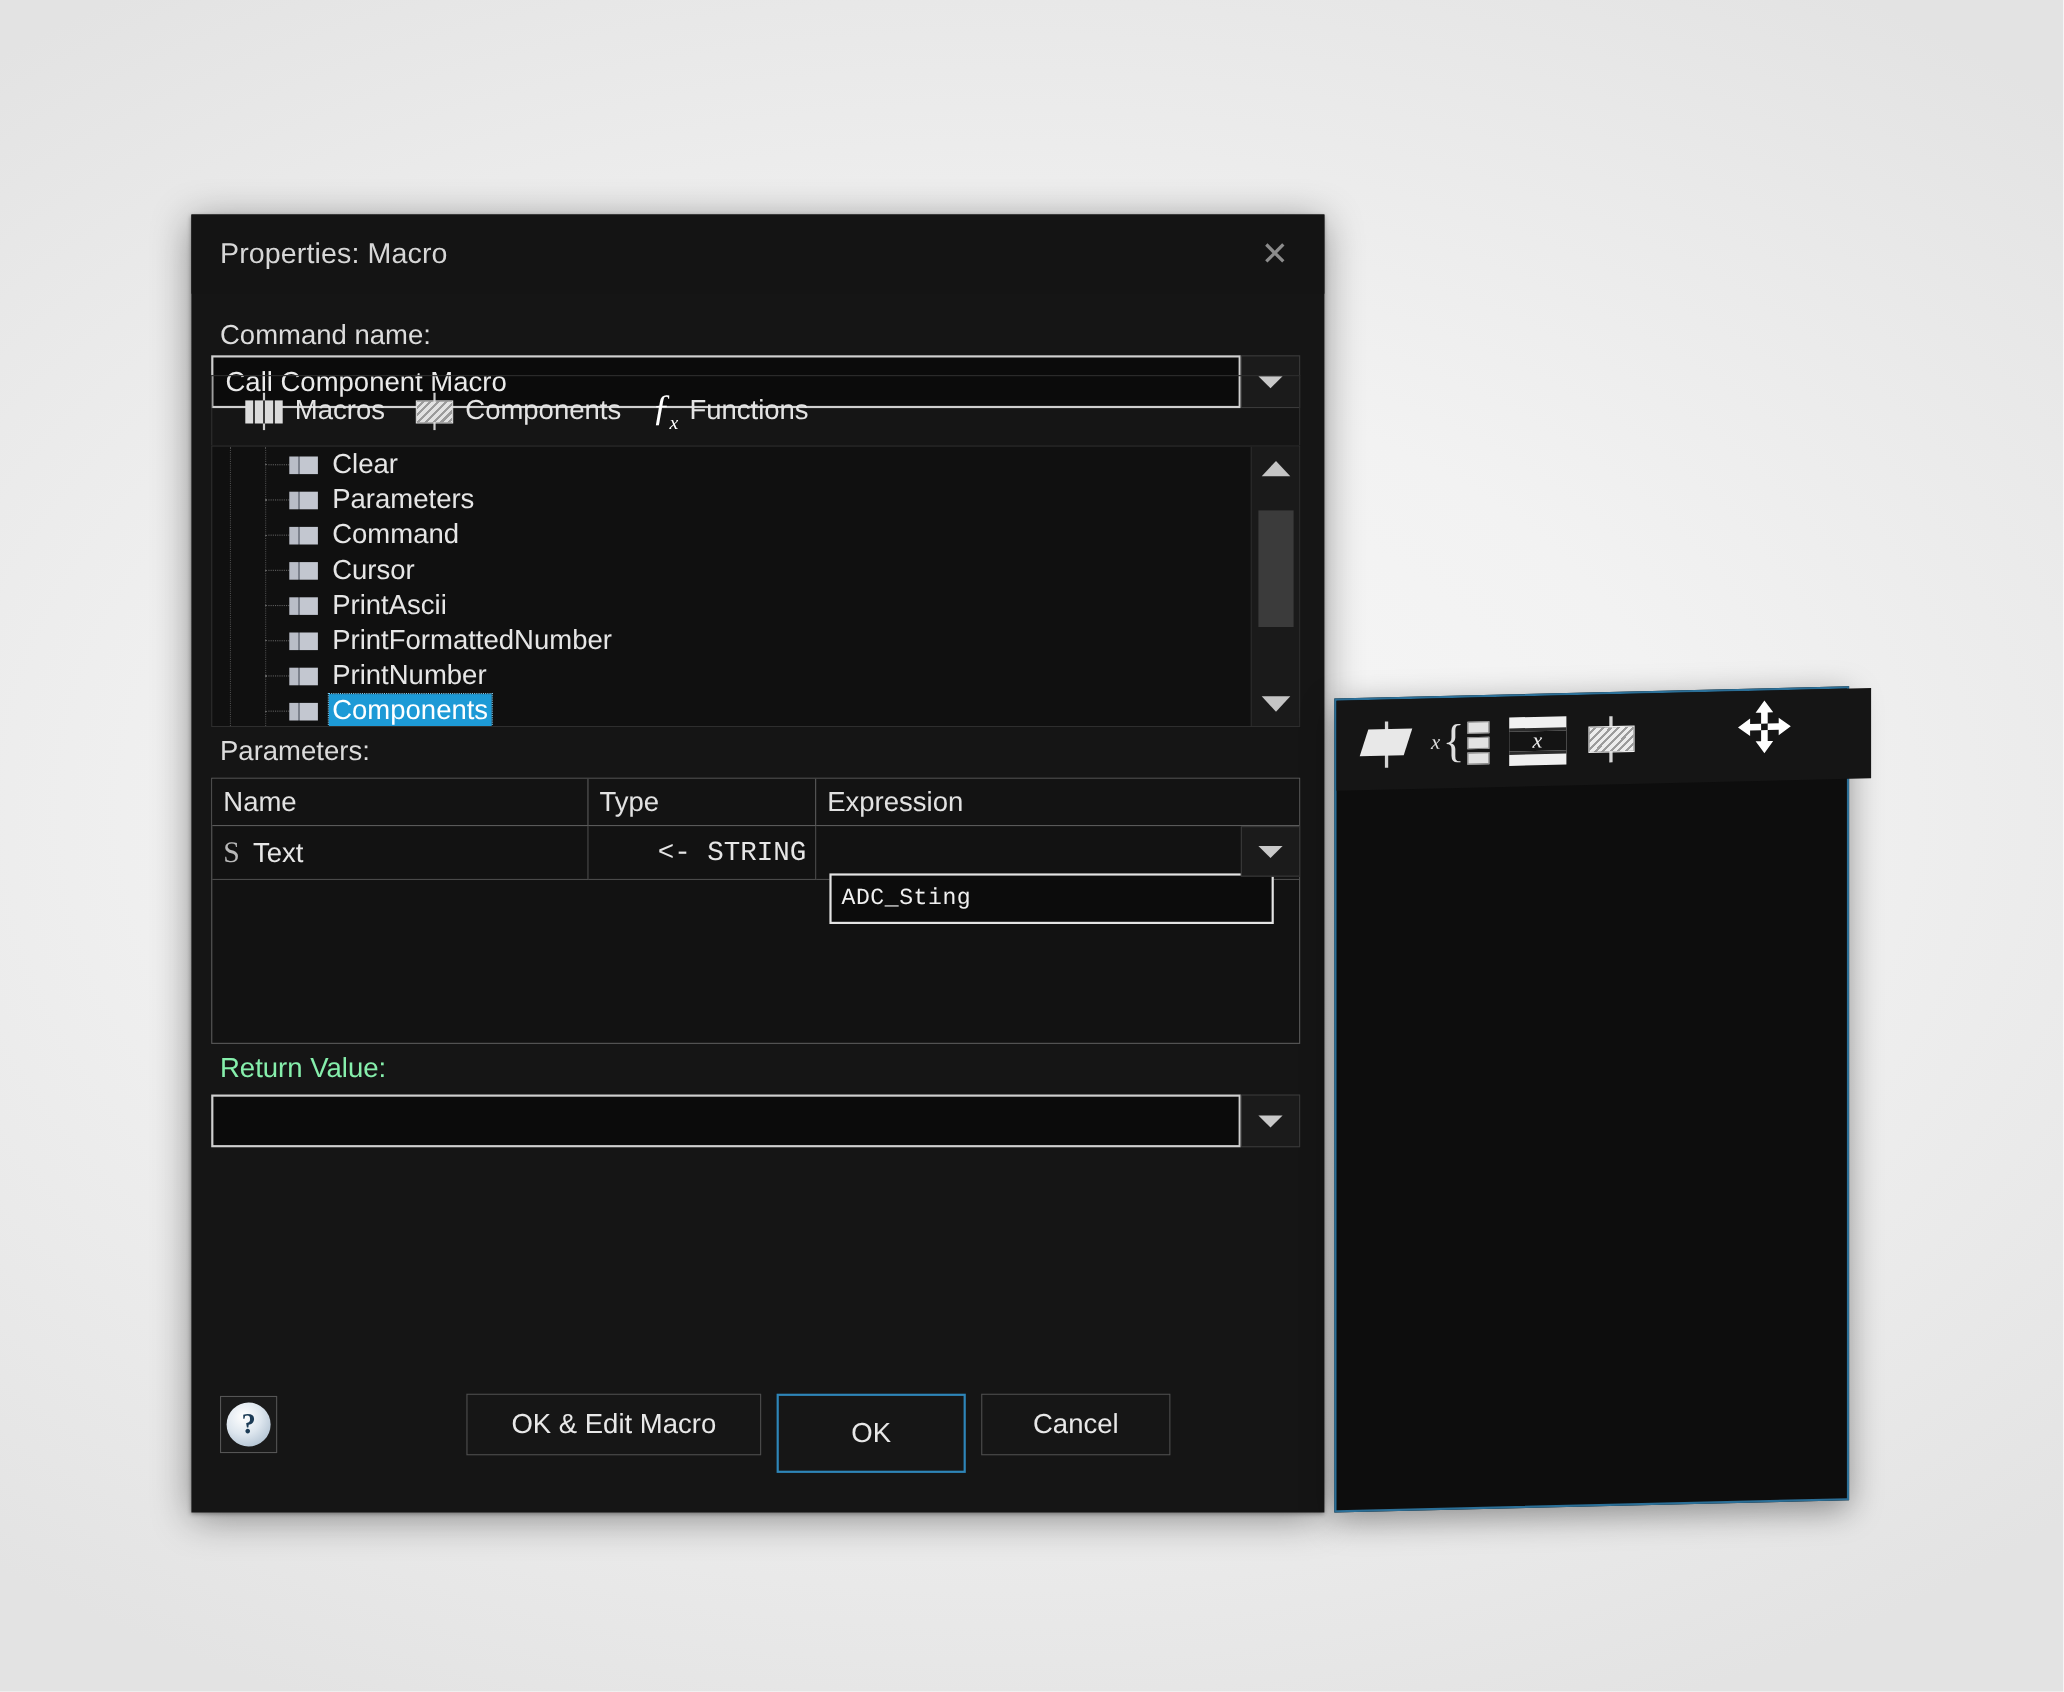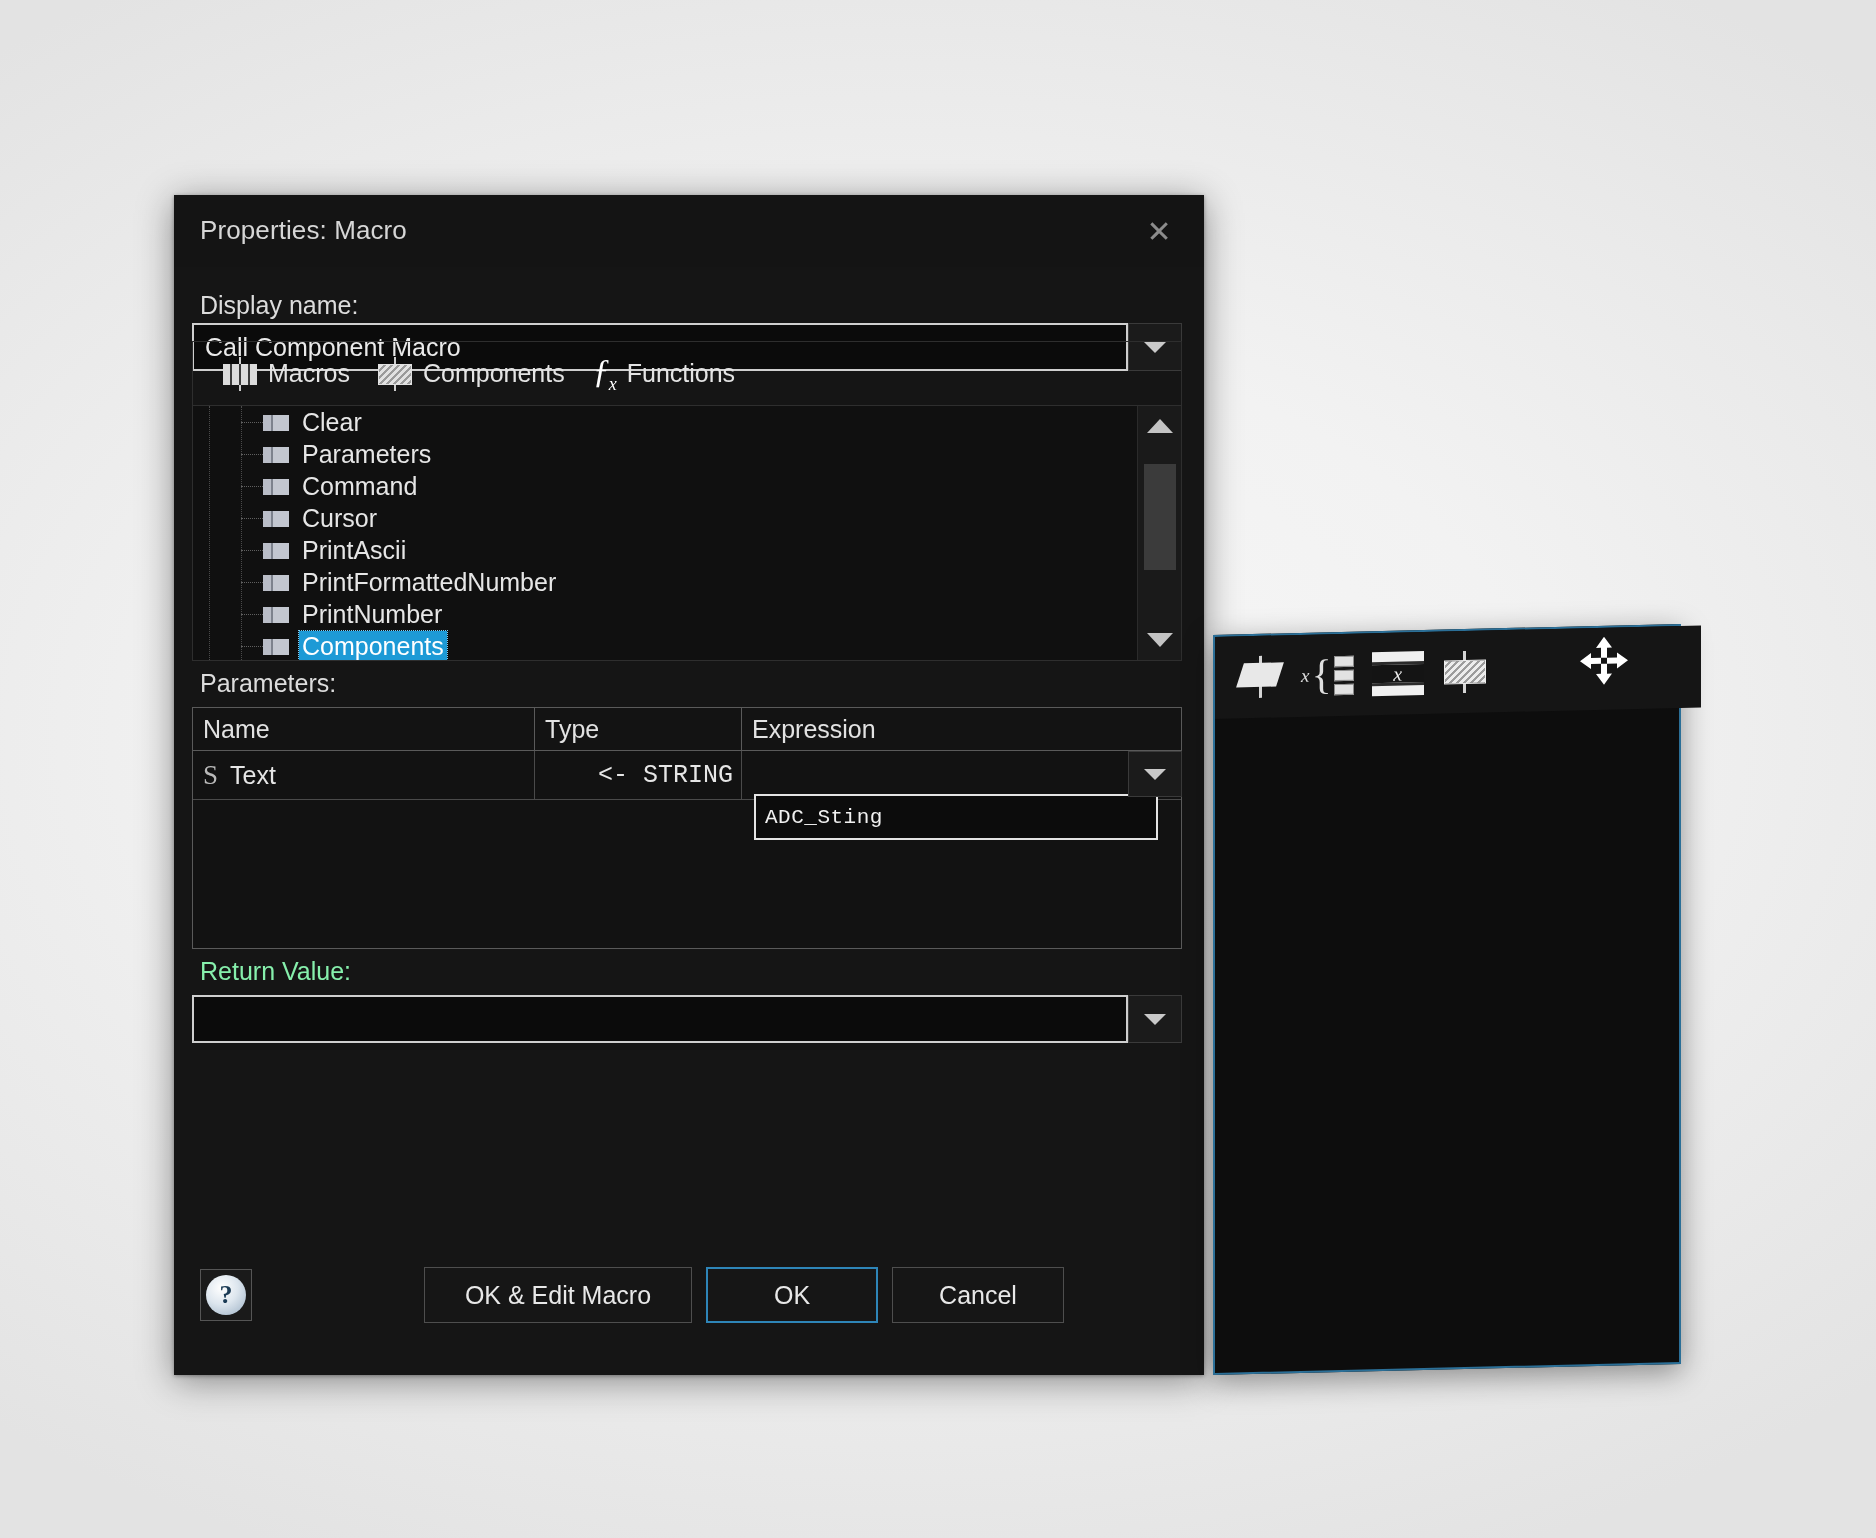--- a/index.html
+++ b/index.html
@@ -387,21 +387,21 @@
 
 <div id="stage">
 
   <div id="dialog">
 
     <div id="dialog-titlebar">
       <div id="dialog-title">Properties: Macro</div>
       <div id="dialog-close">✕</div>
     </div>
 
-    <div class="lbl" style="left:26px; top:96px;">Display name:</div>
+    <div class="lbl" style="left:26px; top:96px;">Command name:</div>
 
     <div class="field" style="left:18px; top:128px; width:936px; height:48px;" title="">Call Component Macro</div>
     <div class="dropbtn" style="left:954px; top:128px; width:54px; height:48px;">
       <span class="caret"></span>
     </div>
 
     <div id="tabstrip">
       <div class="tab">
         <span class="chip bars">
           <span class="pin"></span>
@@ -516,21 +516,21 @@
     </div>
 
     <div id="helpbtn">
       <span class="circle">?</span>
     </div>
 
     <div class="btn" style="left:250px; top:1072px; width:268px; height:56px;">
       <span>OK &amp; Edit Macro</span>
     </div>
 
-    <div class="btn default" style="left:532px; top:1072px; width:172px; height:56px;">
+    <div class="btn default" style="left:532px; top:1072px; width:172px; height:72px;">
       <span>OK</span>
     </div>
 
     <div class="btn" style="left:718px; top:1072px; width:172px; height:56px;">
       <span>Cancel</span>
     </div>
   </div>
 
   <div id="rightpanel">
     <div id="rp-inner">

